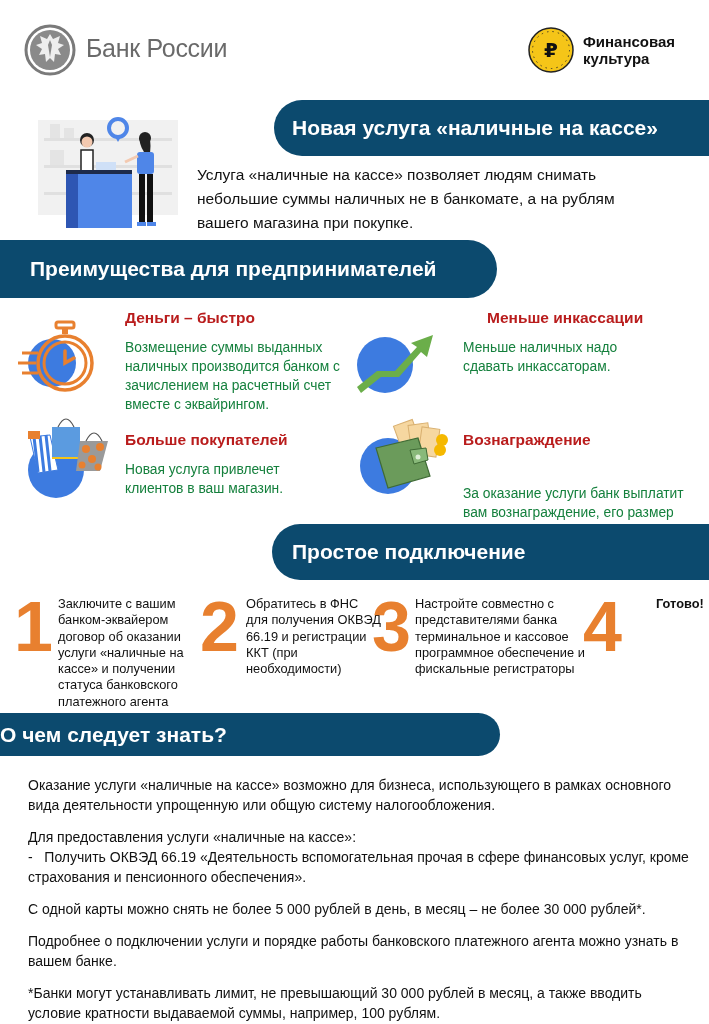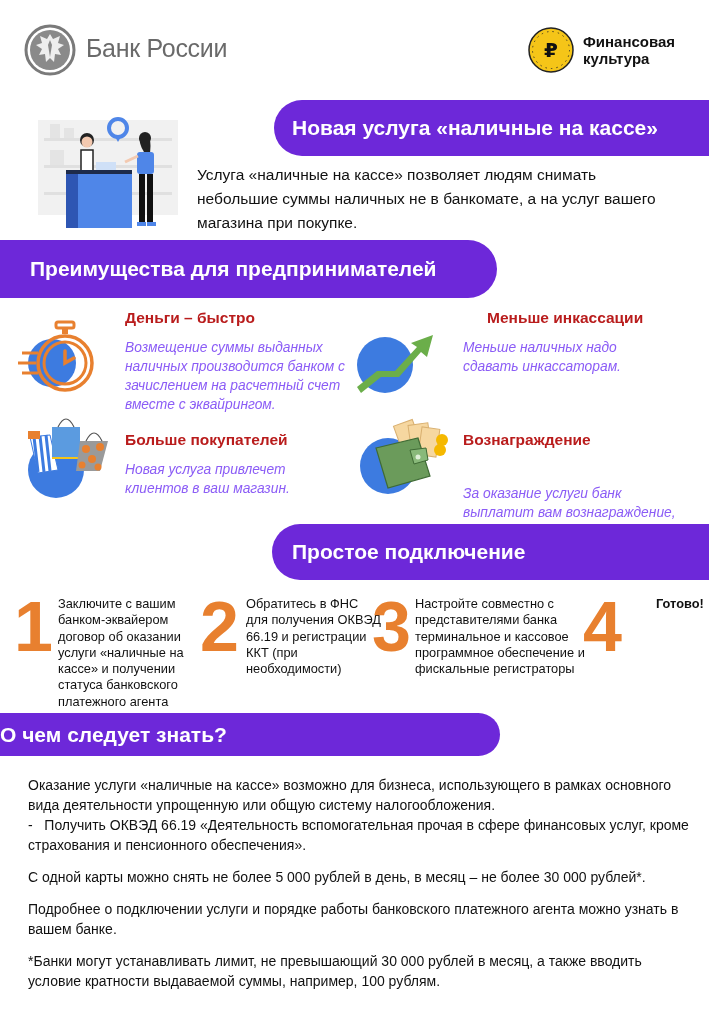--- a/index.html
+++ b/index.html
@@ -7,29 +7,29 @@
   body { position:relative; font-family:"Liberation Sans", "DejaVu Sans", sans-serif; color:#1a1a1a; }
   .abs { position:absolute; }
 
   
   .cbr-logo { left:24px; top:24px; width:52px; height:52px; }
   .cbr-name { left:86px; top:34px; font-size:25px; color:#6a6a6a; letter-spacing:-0.3px; }
   .fk-logo { left:527px; top:26px; width:48px; height:48px; }
   .fk-name { left:583px; top:33px; font-size:15px; font-weight:bold; line-height:17px; color:#111; }
 
   
-  .banner { position:absolute; background:#6d28d9; color:#fff; font-weight:bold; display:flex; align-items:center; }
+  .banner { position:absolute; background:#0c4a6e; color:#fff; font-weight:bold; display:flex; align-items:center; }
   .banner.right { border-radius:30px 0 0 30px; }
   .banner.left { border-radius:0 30px 30px 0; }
   .banner span { font-size:21px; white-space:nowrap; }
 
   .intro-text { left:197px; top:163px; width:460px; font-size:15.5px; line-height:24px; color:#111; }
 
   .adv-title { font-weight:bold; font-size:15.5px; color:#b91c1c; }
-  .adv-text { font-size:13.8px; line-height:19px; color:#8b5cf6;font-style:italic; }
+  .adv-text { font-size:13.8px; line-height:19px; color:#15803d; }
 
   .step-num { font-size:70px; font-weight:bold; color:#e8802f; line-height:70px; }
   .step-text { font-size:12.8px; line-height:16.3px; color:#111; }
 
   .info p { font-size:14px; line-height:20px; color:#111; }
   .foot { font-size:12.3px; line-height:18px; color:#111; }
 </style>
 </head>
 <body>
 
@@ -79,21 +79,21 @@
   <path d="M100 46 L87 52" stroke="#f3c9b0" stroke-width="3"></path>
   <rect x="101" y="64" width="6" height="48" fill="#111"></rect>
   <rect x="109" y="64" width="6" height="48" fill="#111"></rect>
   <rect x="99" y="112" width="9" height="4" fill="#4f86e8"></rect>
   <rect x="109" y="112" width="9" height="4" fill="#4f86e8"></rect>
 </svg>
 
 <div class="banner right" style="left:274px;top:100px;width:435px;height:56px;padding-left:18px;">
   <span>Новая услуга «наличные на кассе»</span>
 </div>
-<div class="abs intro-text">Услуга «наличные на кассе» позволяет людям снимать небольшие суммы наличных не в банкомате, а на услуг вашего магазина при покупке.</div>
+<div class="abs intro-text">Услуга «наличные на кассе» позволяет людям снимать небольшие суммы наличных не в банкомате, а на рублям вашего магазина при покупке.</div>
 
 <div class="banner left" style="left:0;top:240px;width:497px;height:58px;padding-left:30px;">
   <span>Преимущества для предпринимателей</span>
 </div>
 
 <svg class="abs" style="left:18px;top:318px;width:90px;height:80px;" viewBox="0 0 90 80">
   <circle cx="34" cy="45" r="24" fill="#3d7be0"></circle>
   <rect x="38" y="4" width="18" height="6" rx="2" fill="none" stroke="#e8802f" stroke-width="3"></rect>
   <rect x="44" y="10" width="6" height="6" fill="#e8802f"></rect>
   <circle cx="47" cy="45" r="27" fill="none" stroke="#e8802f" stroke-width="3.5"></circle>
@@ -161,17 +161,18 @@
 
 <div class="abs step-num" style="left:583px;top:592px;">4</div>
 <div class="abs step-text" style="left:632px;top:596px;font-weight:bold;padding-left:24px;">Готово!</div>
 
 <div class="banner left" style="left:0;top:713px;width:500px;height:43px;padding-right:18px;">
   <span>О чем следует знать?</span>
 </div>
 
 <div class="abs info" style="left:28px;top:775px;width:670px;">
   <p>Оказание услуги «наличные на кассе» возможно для бизнеса, использующего в рамках основного вида деятельности упрощенную или общую систему налогообложения.</p>
+  <p style="margin-top:12px;">Для предоставления услуги «наличные на кассе»:</p>
   <p style="white-space:pre-wrap;">-   Получить ОКВЭД 66.19 «Деятельность вспомогательная прочая в сфере финансовых услуг, кроме страхования и пенсионного обеспечения».</p>
   <p style="margin-top:12px;">С одной карты можно снять не более 5 000 рублей в день, в месяц – не более 30 000 рублей*.</p>
   <p style="margin-top:12px;">Подробнее о подключении услуги и порядке работы банковского платежного агента можно узнать в вашем банке.</p>
   <p class="foot" style="margin-top:12px;">*Банки могут устанавливать лимит, не превышающий 30 000 рублей в месяц, а также вводить условие кратности выдаваемой суммы, например, 100 рублям.</p>
 </div>
 
 </body></html>

